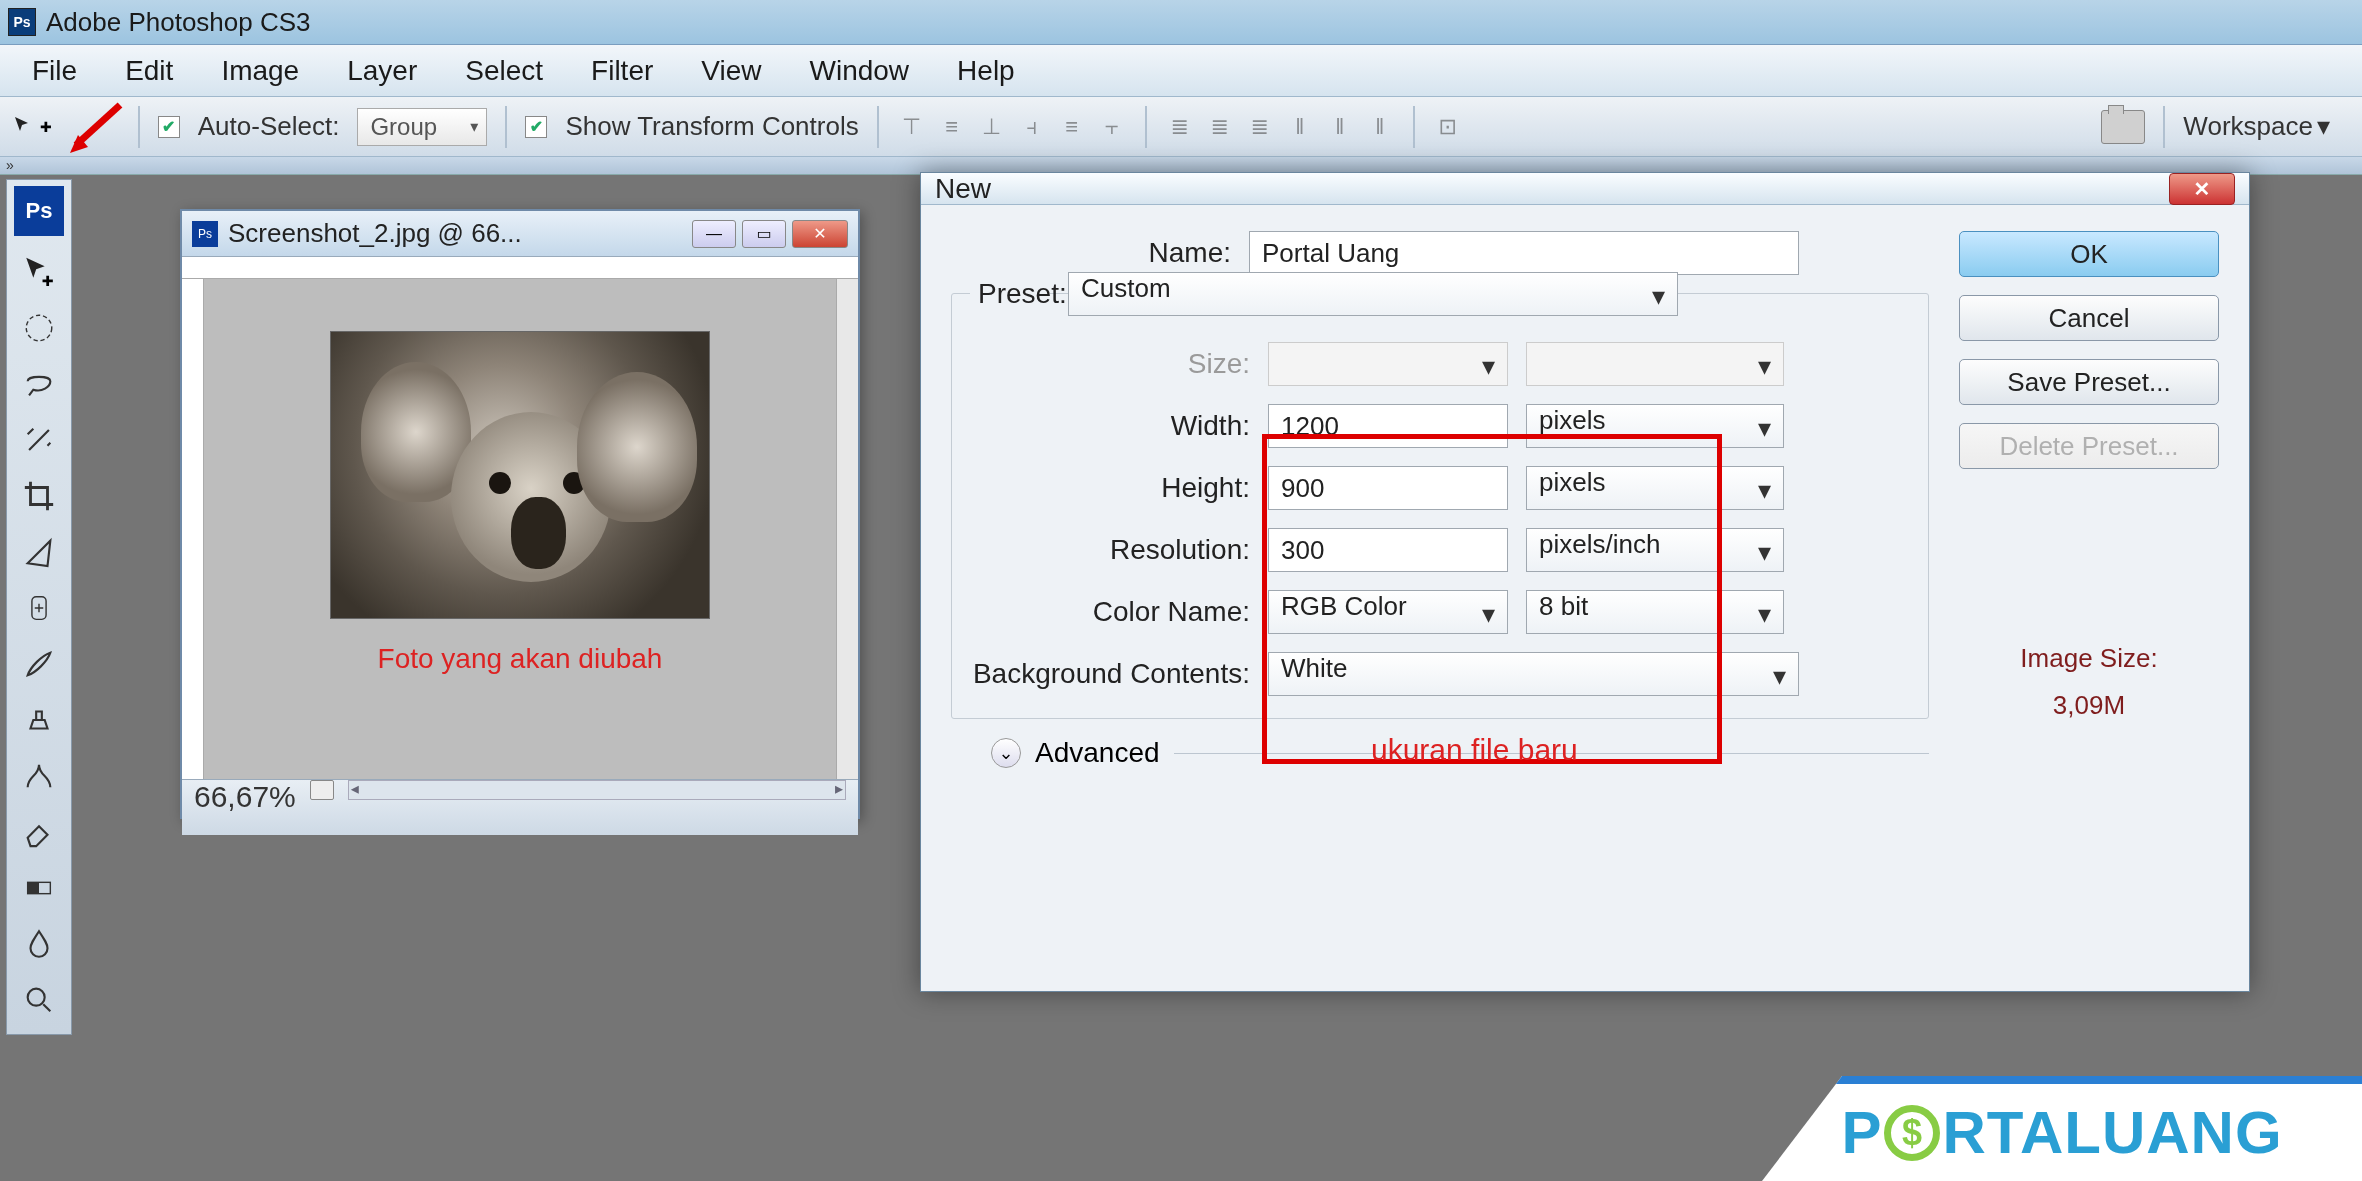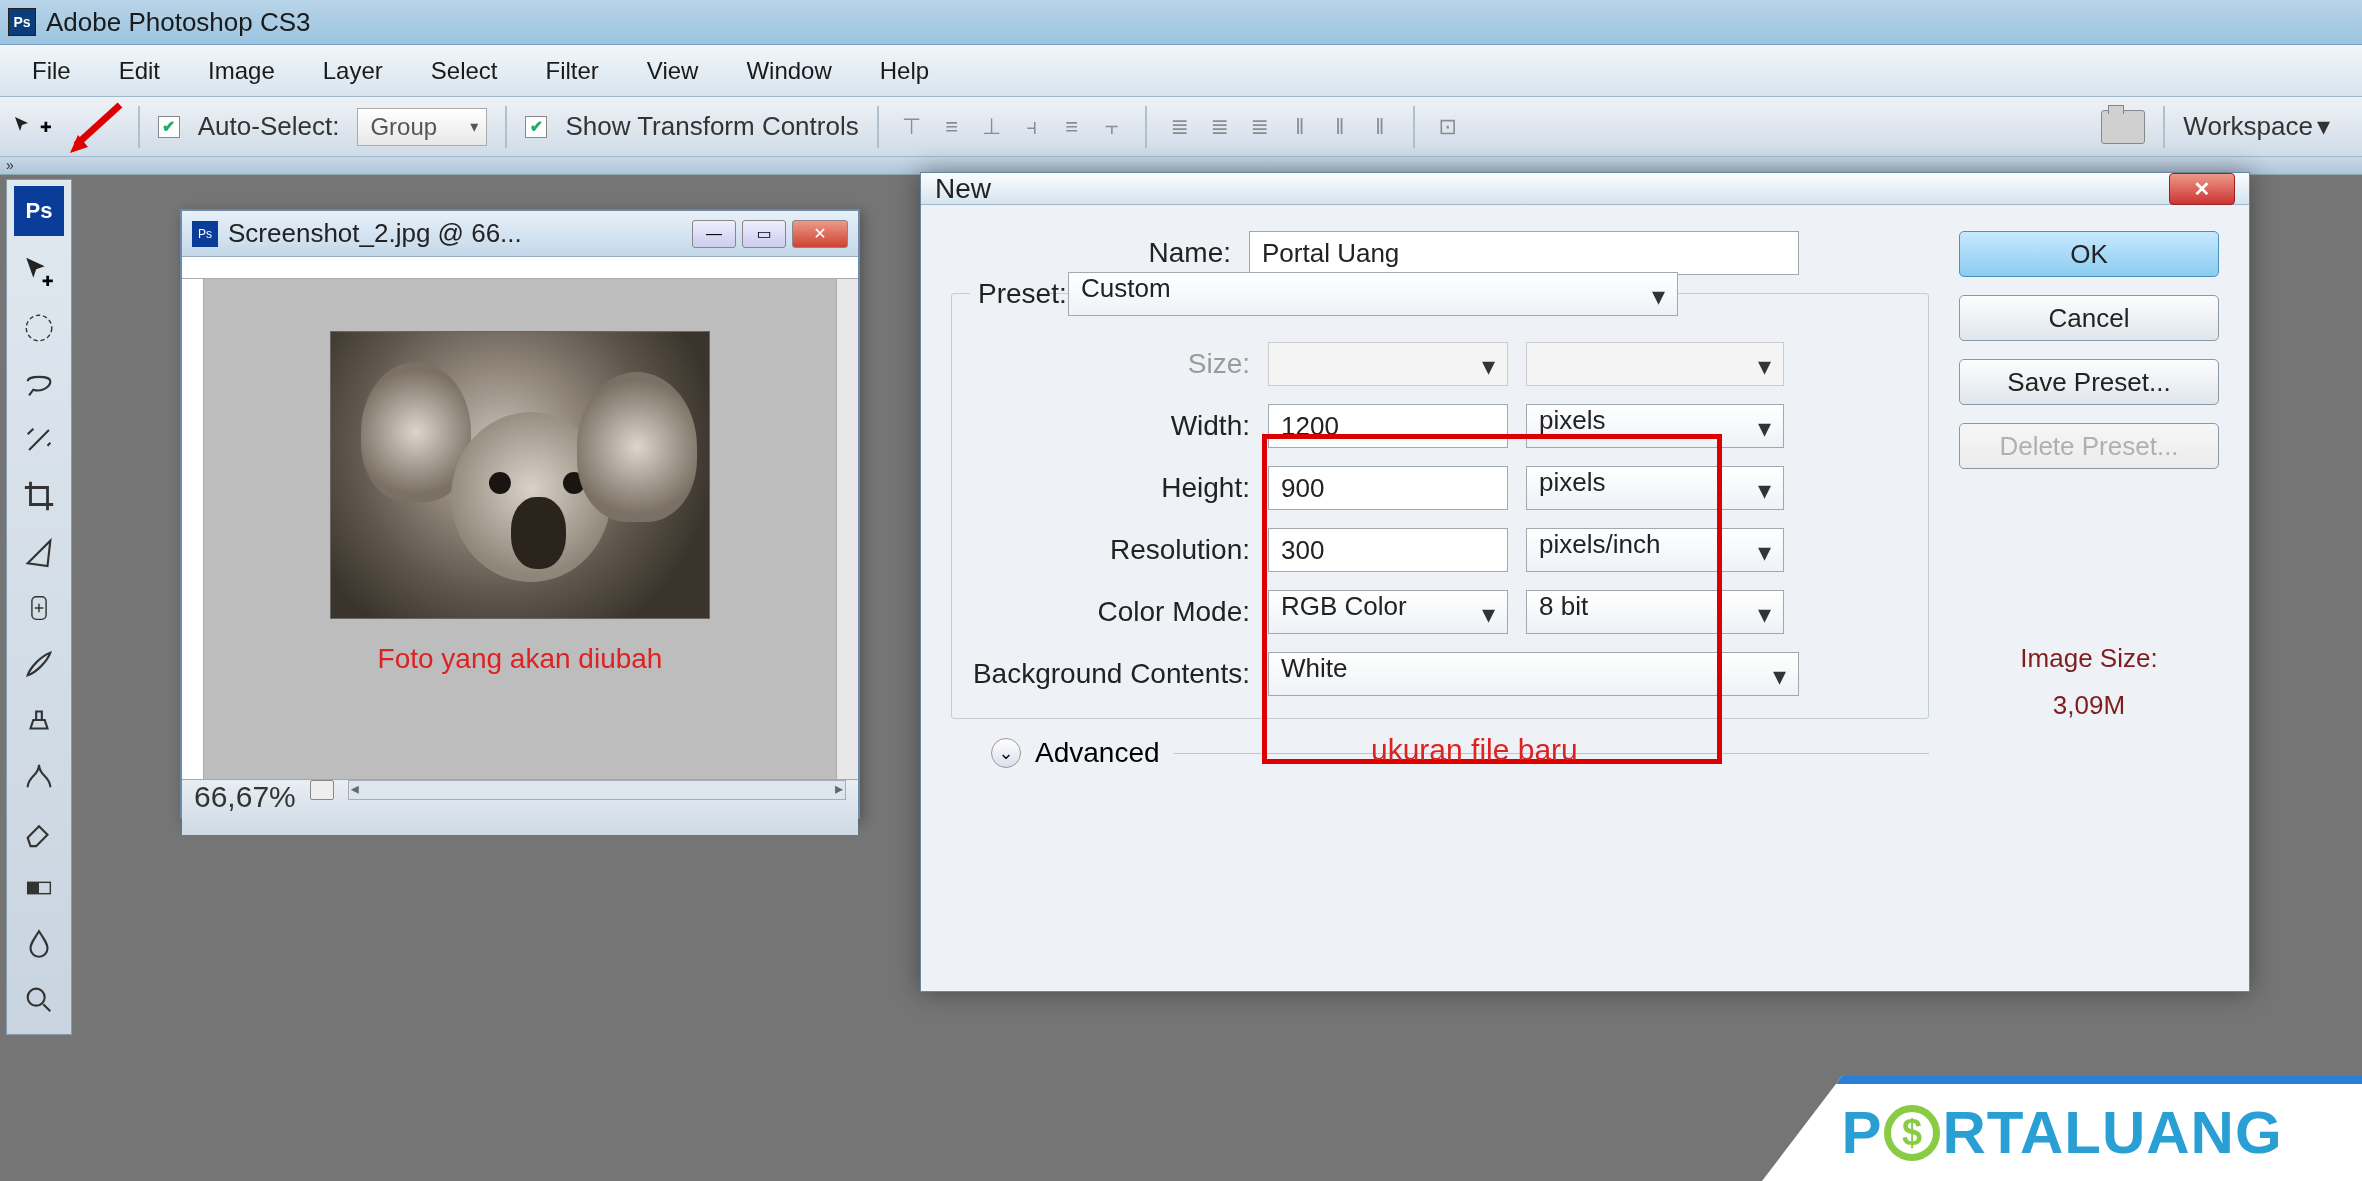--- a/index.html
+++ b/index.html
@@ -3,21 +3,21 @@
 <meta charset="utf-8">
 <style>
 * { box-sizing: border-box; margin: 0; padding: 0; font-family: "Segoe UI", Tahoma, sans-serif; }
 body { width: 2362px; height: 1181px; background: #535353; overflow: hidden; position: relative; }
 
 .titlebar { height: 45px; background: linear-gradient(#b8d4e8, #9cc4e0); display: flex; align-items: center; padding: 0 8px; gap: 10px; border-bottom: 1px solid #7a9dbf; }
 .titlebar .app-icon { width: 28px; height: 28px; background: #0a3d7a; color: #fff; font-size: 14px; font-weight: bold; display: flex; align-items: center; justify-content: center; border: 1px solid #222; }
 .titlebar .title { font-size: 26px; color: #1a1a1a; }
 
 .menubar { height: 52px; background: linear-gradient(#f2f6fa, #d6e4ef); display: flex; align-items: center; padding: 0 8px; gap: 0; border-bottom: 1px solid #a0b8cc; }
-.menubar .item { padding: 8px 24px; font-size: 24px; color: #1a1a1a; cursor: default; }
+.menubar .item { padding: 8px 24px; font-size: 28px; color: #1a1a1a; cursor: default; }
 
 .optionsbar { height: 60px; background: linear-gradient(#eef2f6, #d0dce8); display: flex; align-items: center; padding: 0 12px; gap: 18px; border-bottom: 1px solid #a0b8cc; justify-content: space-between; }
 .optionsbar .left { display: flex; align-items: center; gap: 18px; }
 .optionsbar .right { display: flex; align-items: center; gap: 18px; padding-right: 20px; }
 .tool-indicator { display: flex; align-items: center; gap: 4px; }
 .cursor-ico { width: 24px; height: 24px; }
 .red-arrow { width: 50px; height: 50px; position: relative; }
 .red-arrow svg { position: absolute; top: -5px; left: -8px; }
 .chk { width: 22px; height: 22px; border: 1px solid #888; background: #fff; display: inline-flex; align-items: center; justify-content: center; color: #2a6; font-weight: bold; font-size: 16px; }
 .opt-label { font-size: 26px; color: #333; }
@@ -324,21 +324,21 @@
             <div class="lbl">Height:</div>
             <input class="txt num" value="900" style="">
             <div class="sel unit">pixels</div>
           </div>
           <div class="row">
             <div class="lbl">Resolution:</div>
             <input class="txt num" value="300" style="">
             <div class="sel unit">pixels/inch</div>
           </div>
           <div class="row">
-            <div class="lbl">Color Mode:</div>
+            <div class="lbl">Color Name:</div>
             <div class="sel" style="width:240px">RGB Color</div>
             <div class="sel unit">8 bit</div>
           </div>
           <div class="row" style="margin-bottom:4px">
             <div class="lbl">Background Contents:</div>
             <div class="sel" style="width:531px">White</div>
           </div>
           <div class="red-box b1"></div>
         </div>
         <div class="adv-row">

